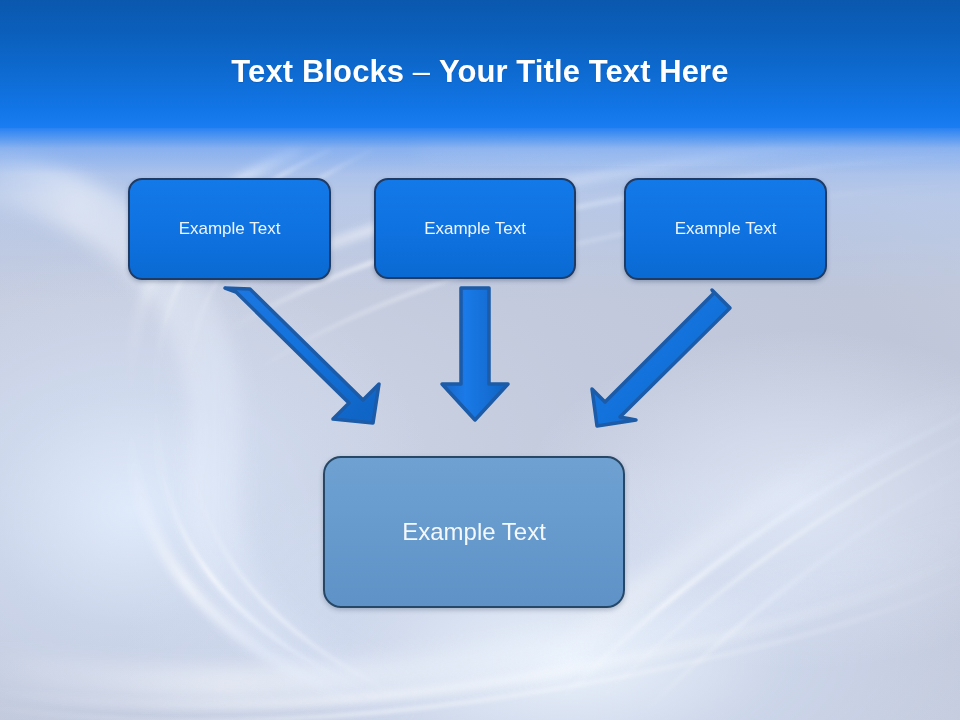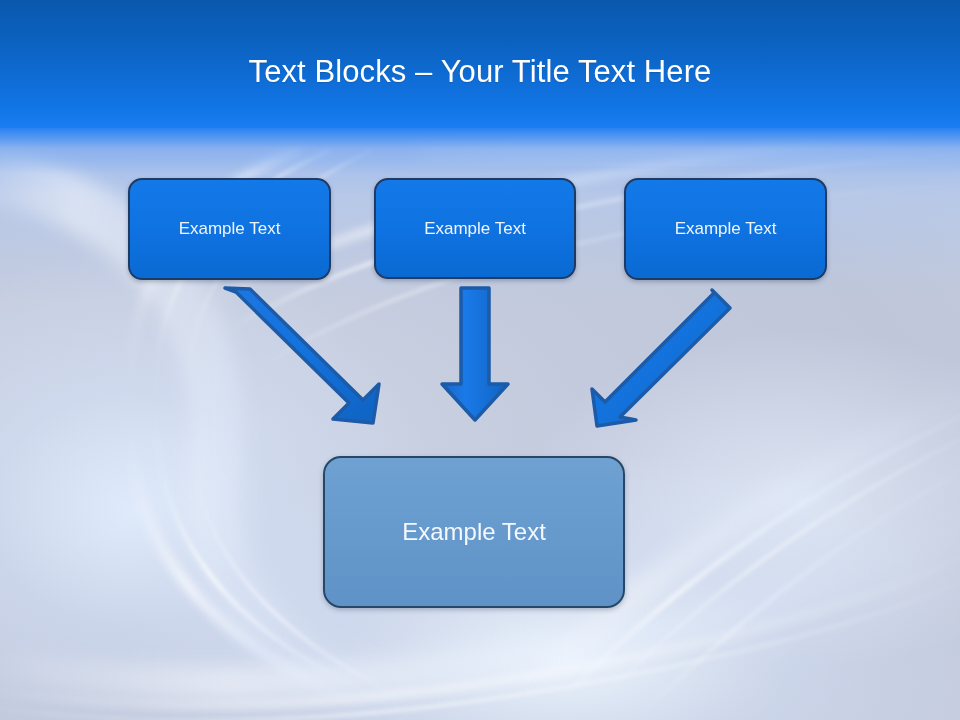--- a/index.html
+++ b/index.html
@@ -90,24 +90,24 @@
     top: 52px;
     text-align: center;
     color: #ffffff;
     font-size: 31px;
     line-height: 40px;
     letter-spacing: 0.1px;
     white-space: nowrap;
     text-shadow: 0 1px 1px rgba(0,0,0,0.12);
   }
   .slide-title .title-strong {
-    font-weight: normal;
+    font-weight: bold;
   }
   .slide-title .title-rest {
-    font-weight: normal;
+    font-weight: bold;
   }
 
   
   .top-box {
     position: absolute;
     box-sizing: border-box;
     border: 2px solid #1f3a63;
     border-radius: 14px;
     background: linear-gradient(180deg, #1479e8 0%, #0f73e2 45%, #0a6ad3 100%);
     box-shadow: 0 2px 4px rgba(30,50,80,0.30);

